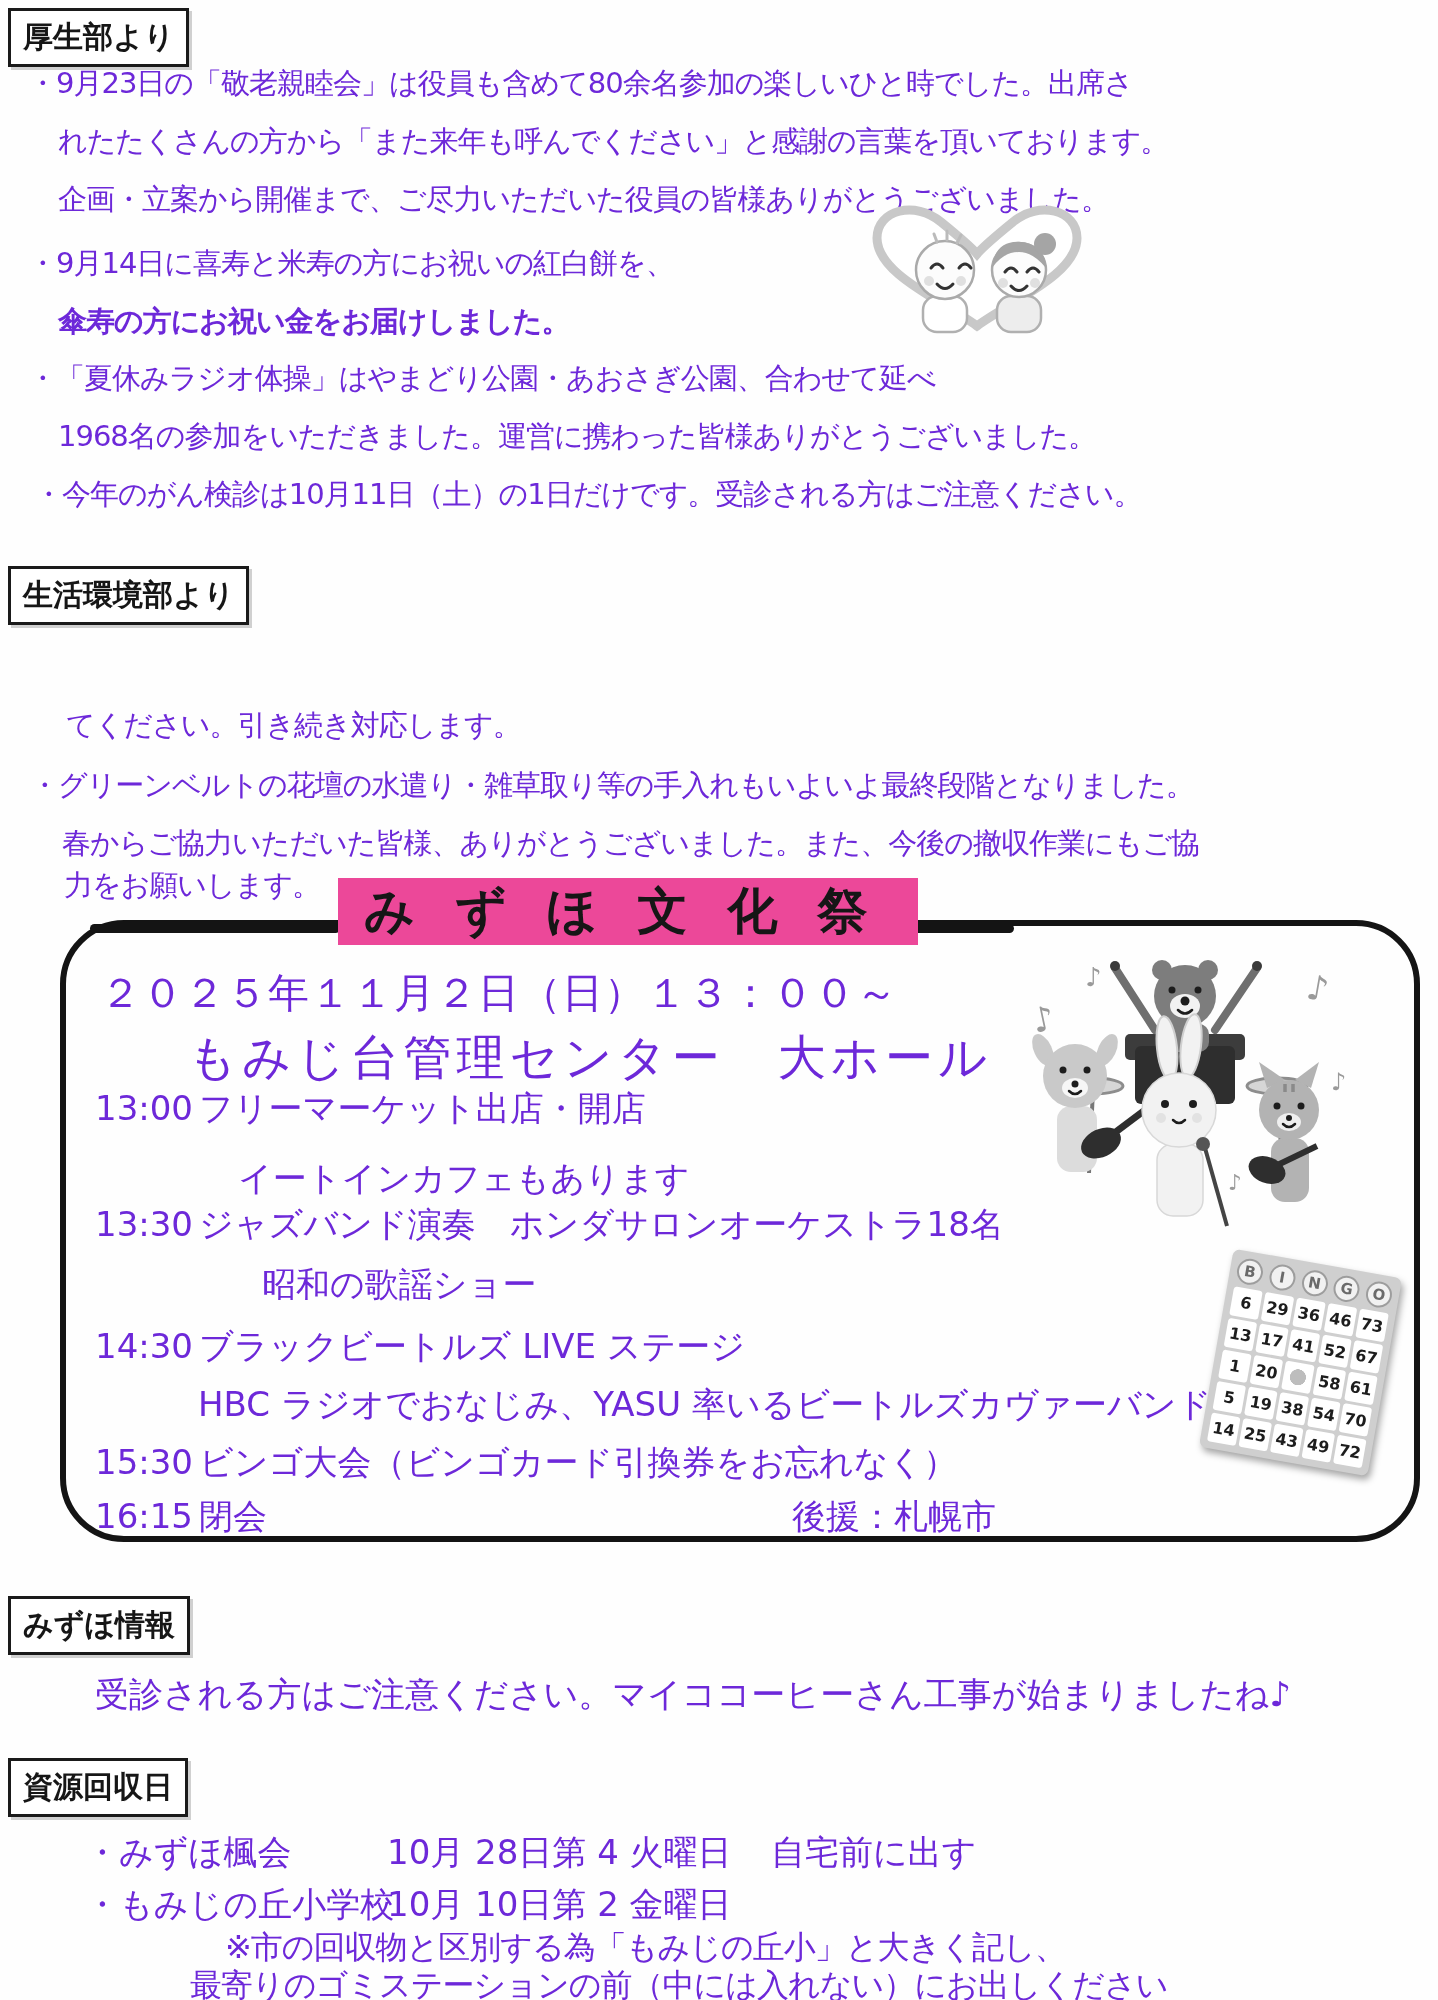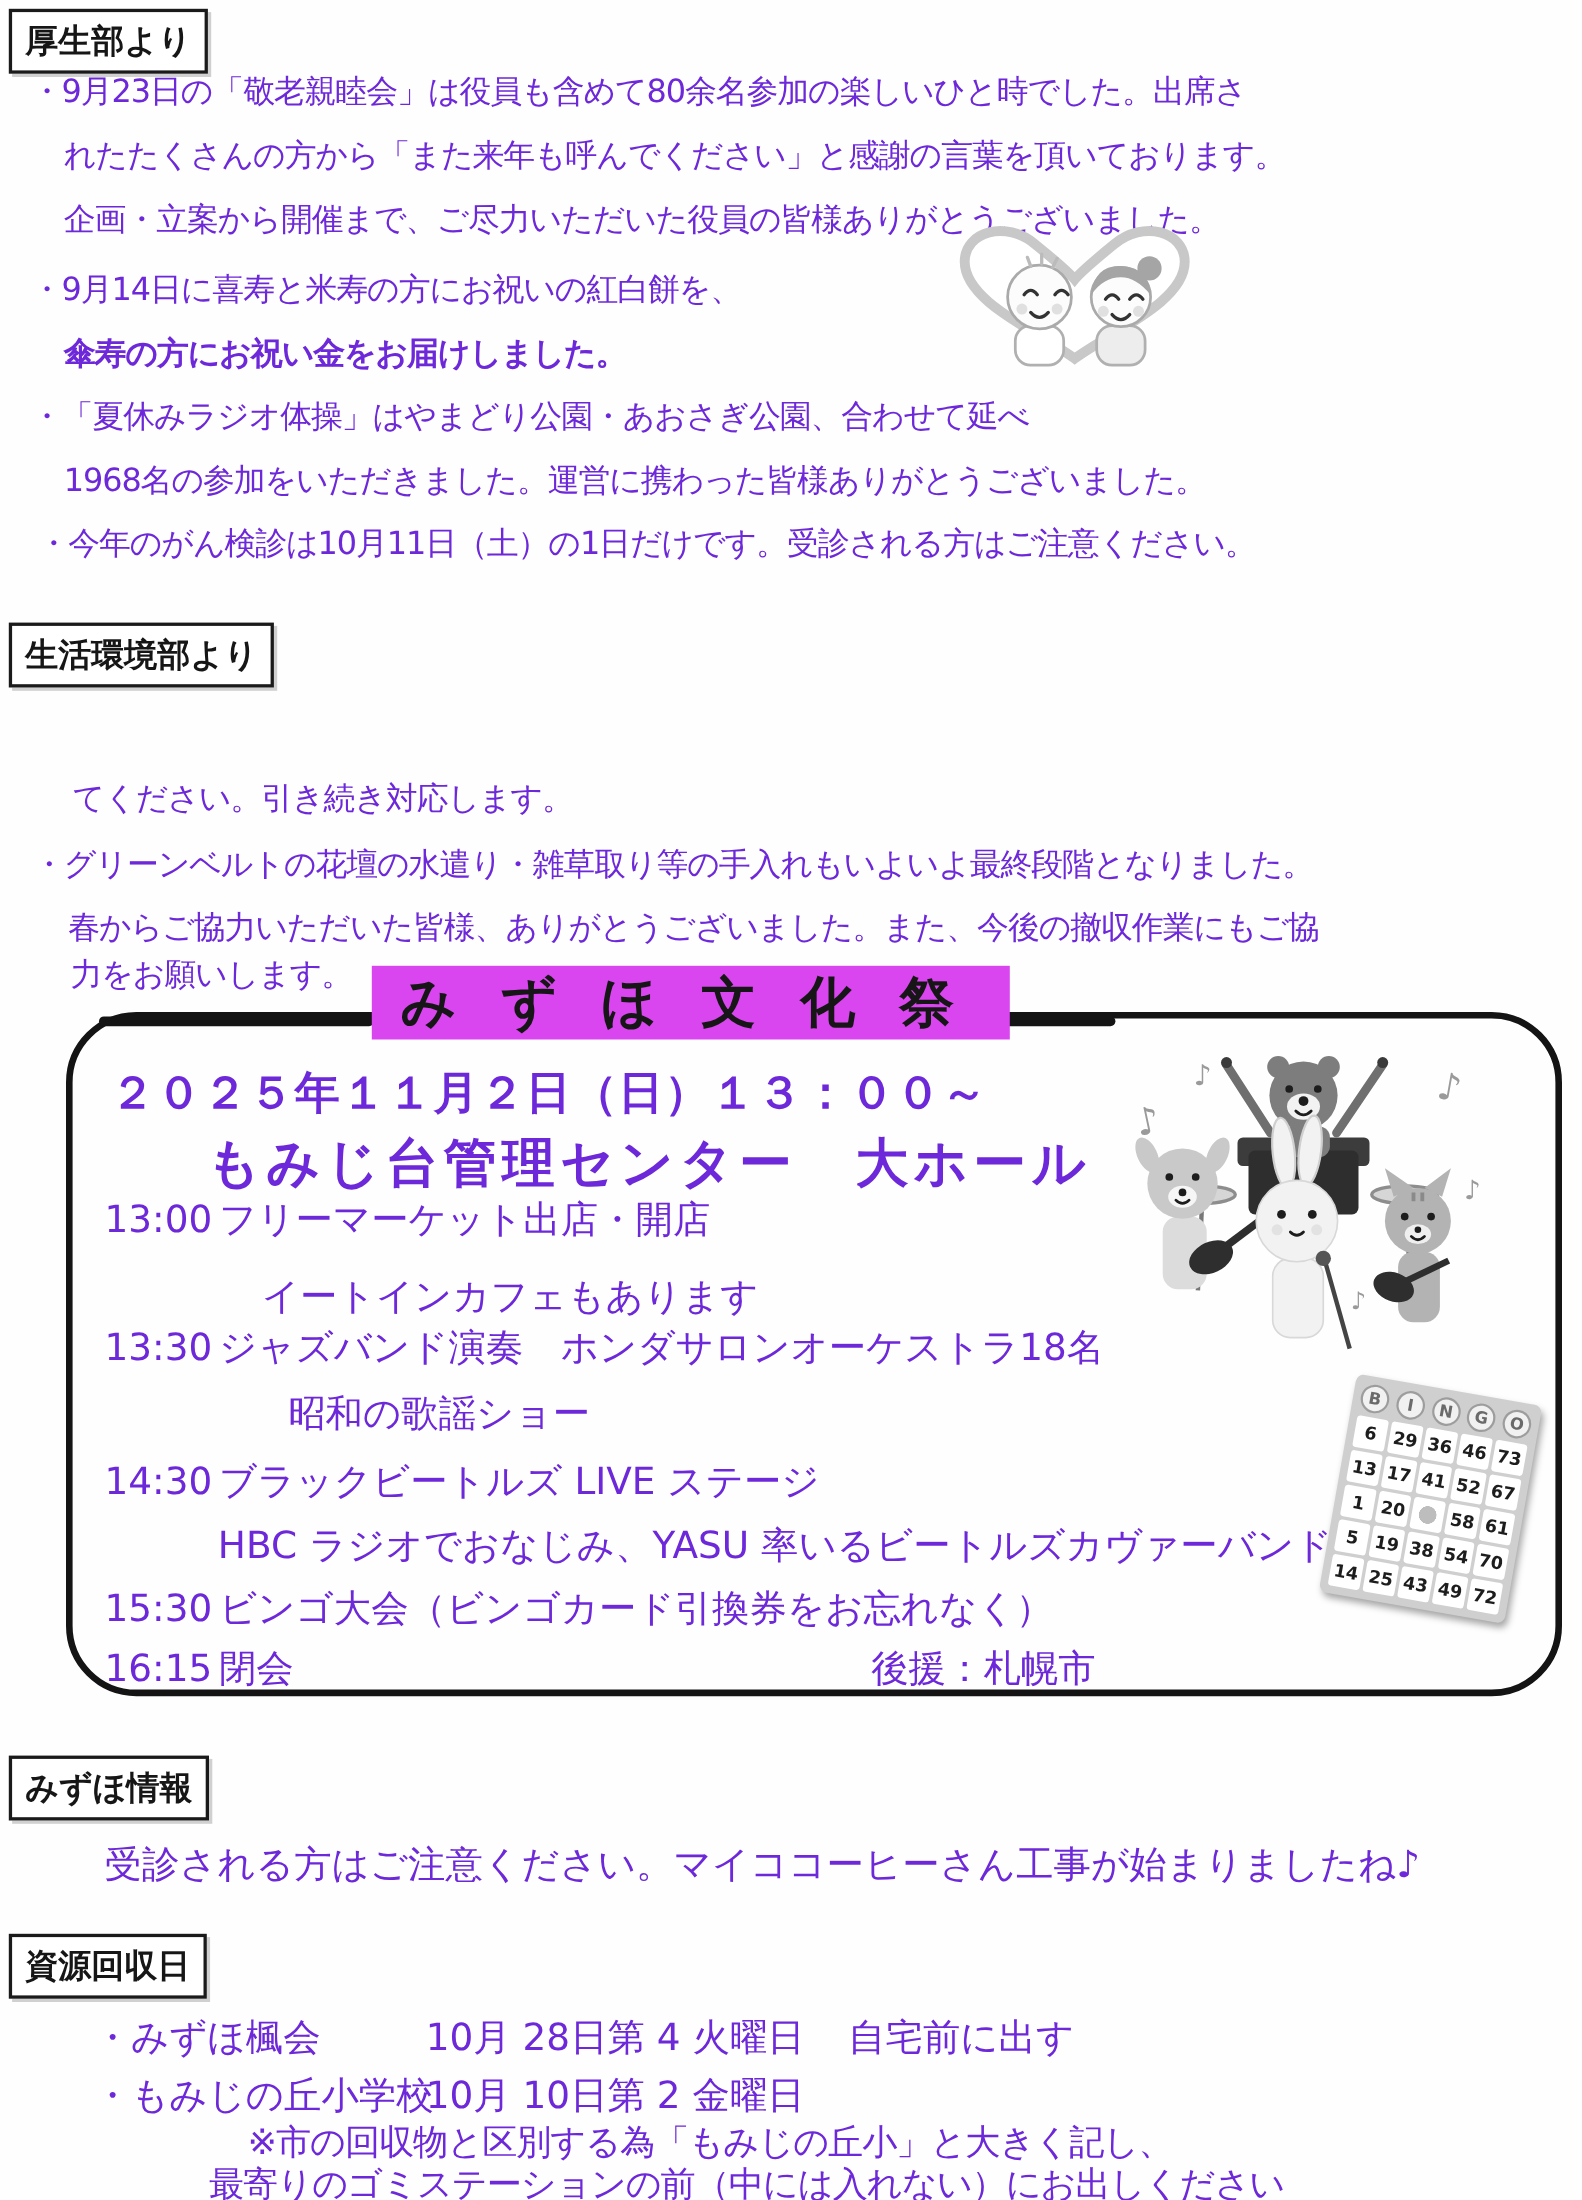--- a/index.html
+++ b/index.html
@@ -11,28 +11,28 @@
     position:absolute;border:3px solid #1a1a1a;background:#fff;
     font-weight:bold;font-size:30px;padding:6px 12px;white-space:nowrap;
     box-shadow:3px 3px 0 rgba(0,0,0,0.18);
   }
   .line{position:absolute;white-space:nowrap;color:#6d28d9;}
   .body-line{font-size:29px;letter-spacing:-1px;}
   .fest-line{font-size:34px;}
   .t{display:inline-block;width:104px;}
   .fest-title{
     position:absolute;left:338px;top:878px;font-size:50px;font-weight:bold;
-    letter-spacing:40px;background:#d946ef;padding:0 10px 0 26px;z-index:3;white-space:nowrap;
+    letter-spacing:40px;background:#ec4899;padding:0 10px 0 26px;z-index:3;white-space:nowrap;
   }
   .fest-box{
     position:absolute;left:60px;top:920px;width:1360px;height:622px;
     border:6px solid #141414;border-radius:64px;box-sizing:border-box;z-index:1;background:transparent;
   }
   .title-dash{position:absolute;height:9px;background:#141414;border-radius:5px;z-index:2;}
-  .bold{font-weight:bold;}
+  .bold{font-weight:normal;}
   .date-line{font-size:41px;letter-spacing:1px;}
   .venue-line{font-size:48px;letter-spacing:5px;}
   .support-line{font-size:34px;}
   .illus{position:absolute;z-index:2;}
   
   .bingo{
     position:absolute;left:1215px;top:1262px;z-index:2;
     background:#cfcfcf;padding:7px;border-radius:7px;
     transform:rotate(10deg);box-shadow:3px 4px 7px rgba(0,0,0,0.35);
   }

